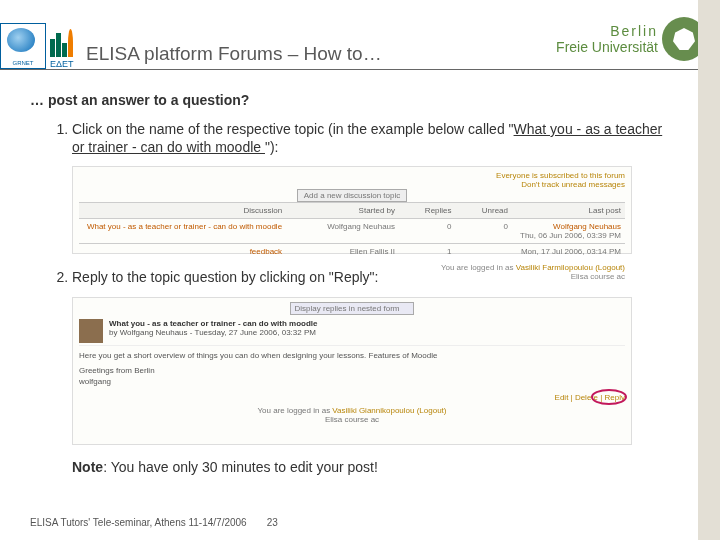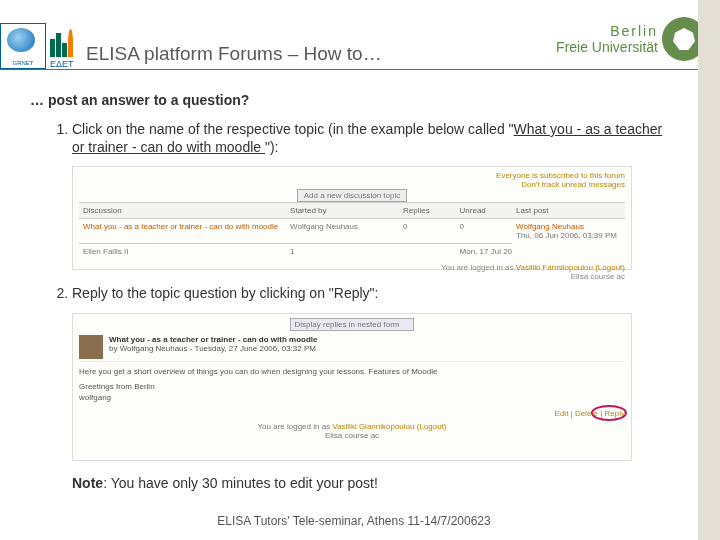--- a/index.html
+++ b/index.html
@@ -114,33 +114,34 @@
   .link { text-decoration: underline; }
   .shot {
     margin: 4px 0 14px 42px;
     border: 1px solid #ddd;
     background: #fdfdfa;
     font-size: 8px;
     color: #777;
     padding: 4px 6px;
     width: 560px;
   }
-  .shot1 { height: 104px; }
+  .shot1 { height: 88px; }
   .shot-top { text-align: right; color: #b8860b; font-size: 8px; }
   .shot-table {
     display: grid;
     grid-template-columns: 2.2fr 1.2fr 0.6fr 0.6fr 1.2fr;
     font-size: 8px;
     margin-top: 2px;
   }
   .shot-table div {
     border-top: 1px solid #ccc;
     padding: 3px 4px;
     overflow: hidden;
     white-space: nowrap;
+    text-align: right;
   }
   .th { background: #f3f3f0; color: #666; }
   .orange { color: #c05a00; }
   .shot-foot { text-align: right; color: #888; margin-top: 4px; }
   .shot-foot .lk { color: #b8860b; }
 
   .shot2 { height: 148px; position: relative; }
   .shot2 .sel {
     background:#e9e9f4; border:1px solid #aaa;
     padding:1px 14px 1px 4px; font-size:8px;
@@ -169,23 +170,24 @@
   .shot2 .foot2 { text-align:center; color:#777; margin-top:4px; }
 
   .note { margin: 6px 0 8px 42px; font-size: 14px; }
   .note b { font-weight: bold; }
   .footer {
     position: absolute;
     bottom: 12px;
     left: 30px;
     right: 42px;
     display: flex;
-    justify-content: center;
-    font-size: 12px;
+    justify-content: flex-start;
+    font-size: 10px;
     color: #555;
+    gap: 20px;
   }
 </style>
 </head>
 <body>
 
 <div class="bar-right"></div>
 
 <div class="header">
   <div class="logo-left">
     <div class="logo-grnet">
@@ -233,20 +235,21 @@
       <div class="th">Replies</div>
       <div class="th">Unread</div>
       <div class="th">Last post</div>
 
       <div class="orange">What you - as a teacher or trainer - can do with moodle</div>
       <div>Wolfgang Neuhaus</div>
       <div>0</div>
       <div>0</div>
       <div><span class="orange">Wolfgang Neuhaus</span><br><span>Thu, 06 Jun 2006, 03:39 PM</span></div>
 
+      <div class="orange">feedback</div>
       <div>Ellen Fallis II</div>
       <div>1</div>
       <div></div>
       <div>Mon, 17 Jul 2006, 03:14 PM</div>
     </div>
     <div class="shot-foot">
       <span>You are logged in as </span><span class="lk">Vasiliki Farmilopoulou</span><span class="lk"> (Logout)</span><br>
       <span>Elisa course ac</span>
     </div>
   </div>

